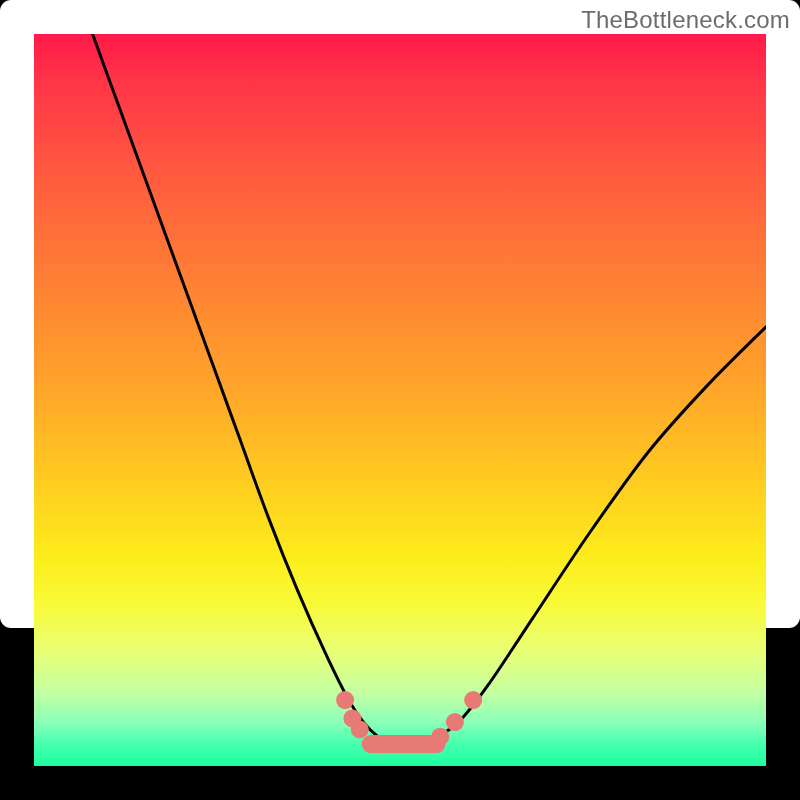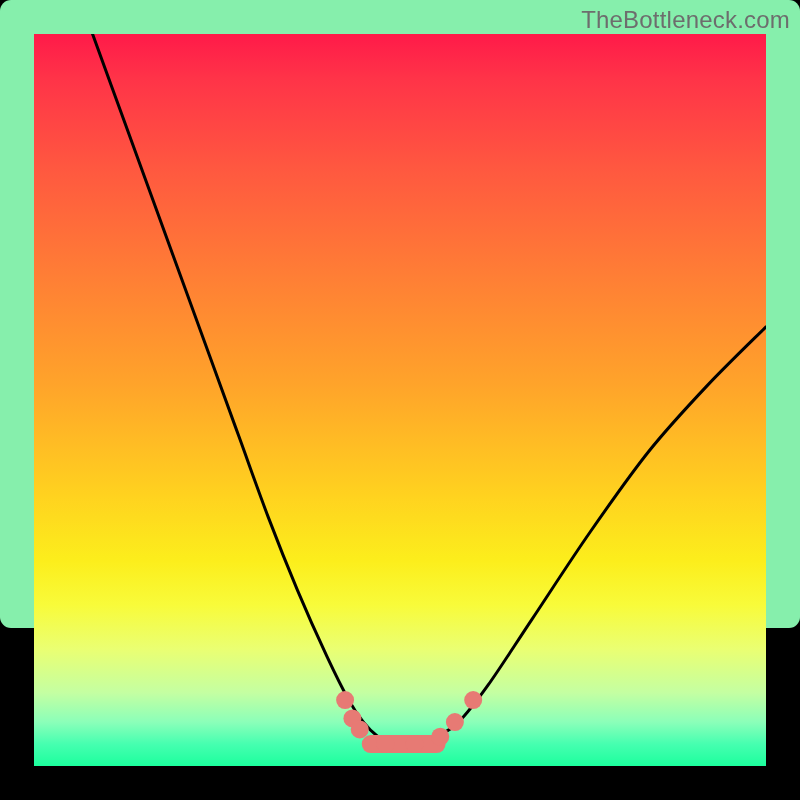--- a/index.html
+++ b/index.html
@@ -10,21 +10,21 @@
     background: #000;
     overflow: hidden;
     font-family: Arial, Helvetica, sans-serif;
   }
   .frame {
     position: absolute;
     left: 0;
     top: 0;
     width: 800px;
     height: 628px;
-    background: #86efac;
+    background: #ffffff;
     border-radius: 11px;
   }
   .plot {
     position: absolute;
     left: 34px;
     top: 34px;
     width: 732px;
     height: 732px;
     
     background: linear-gradient(to bottom,

